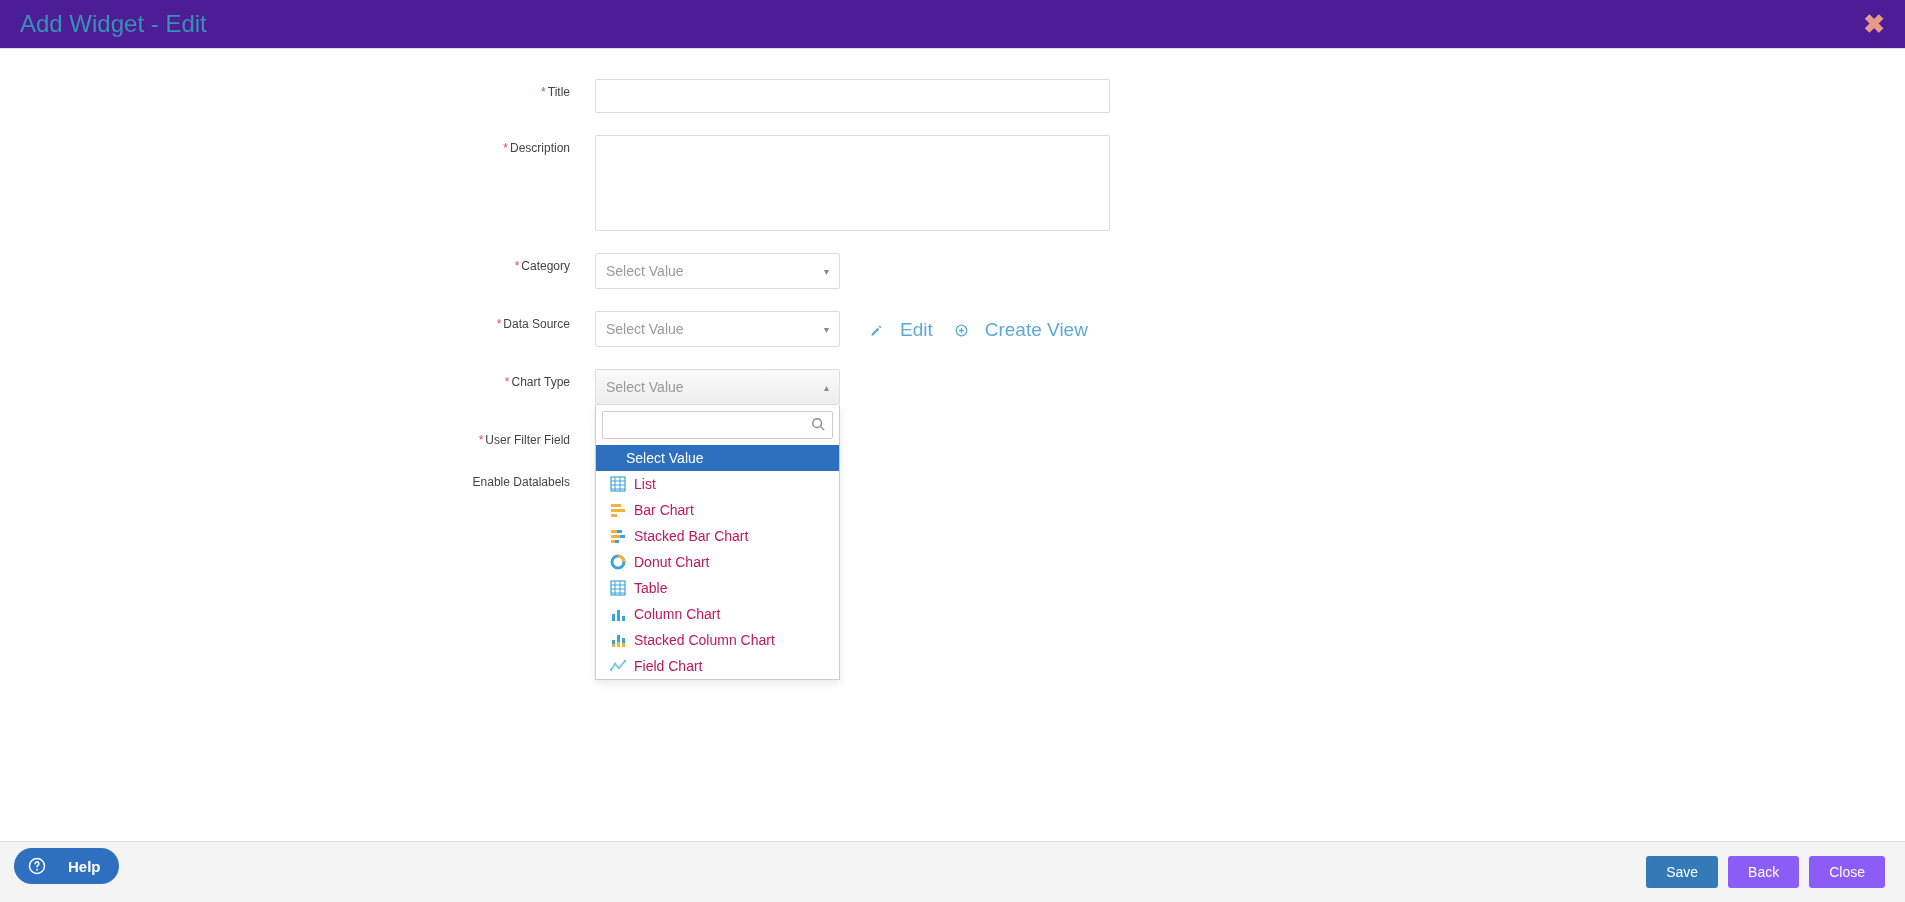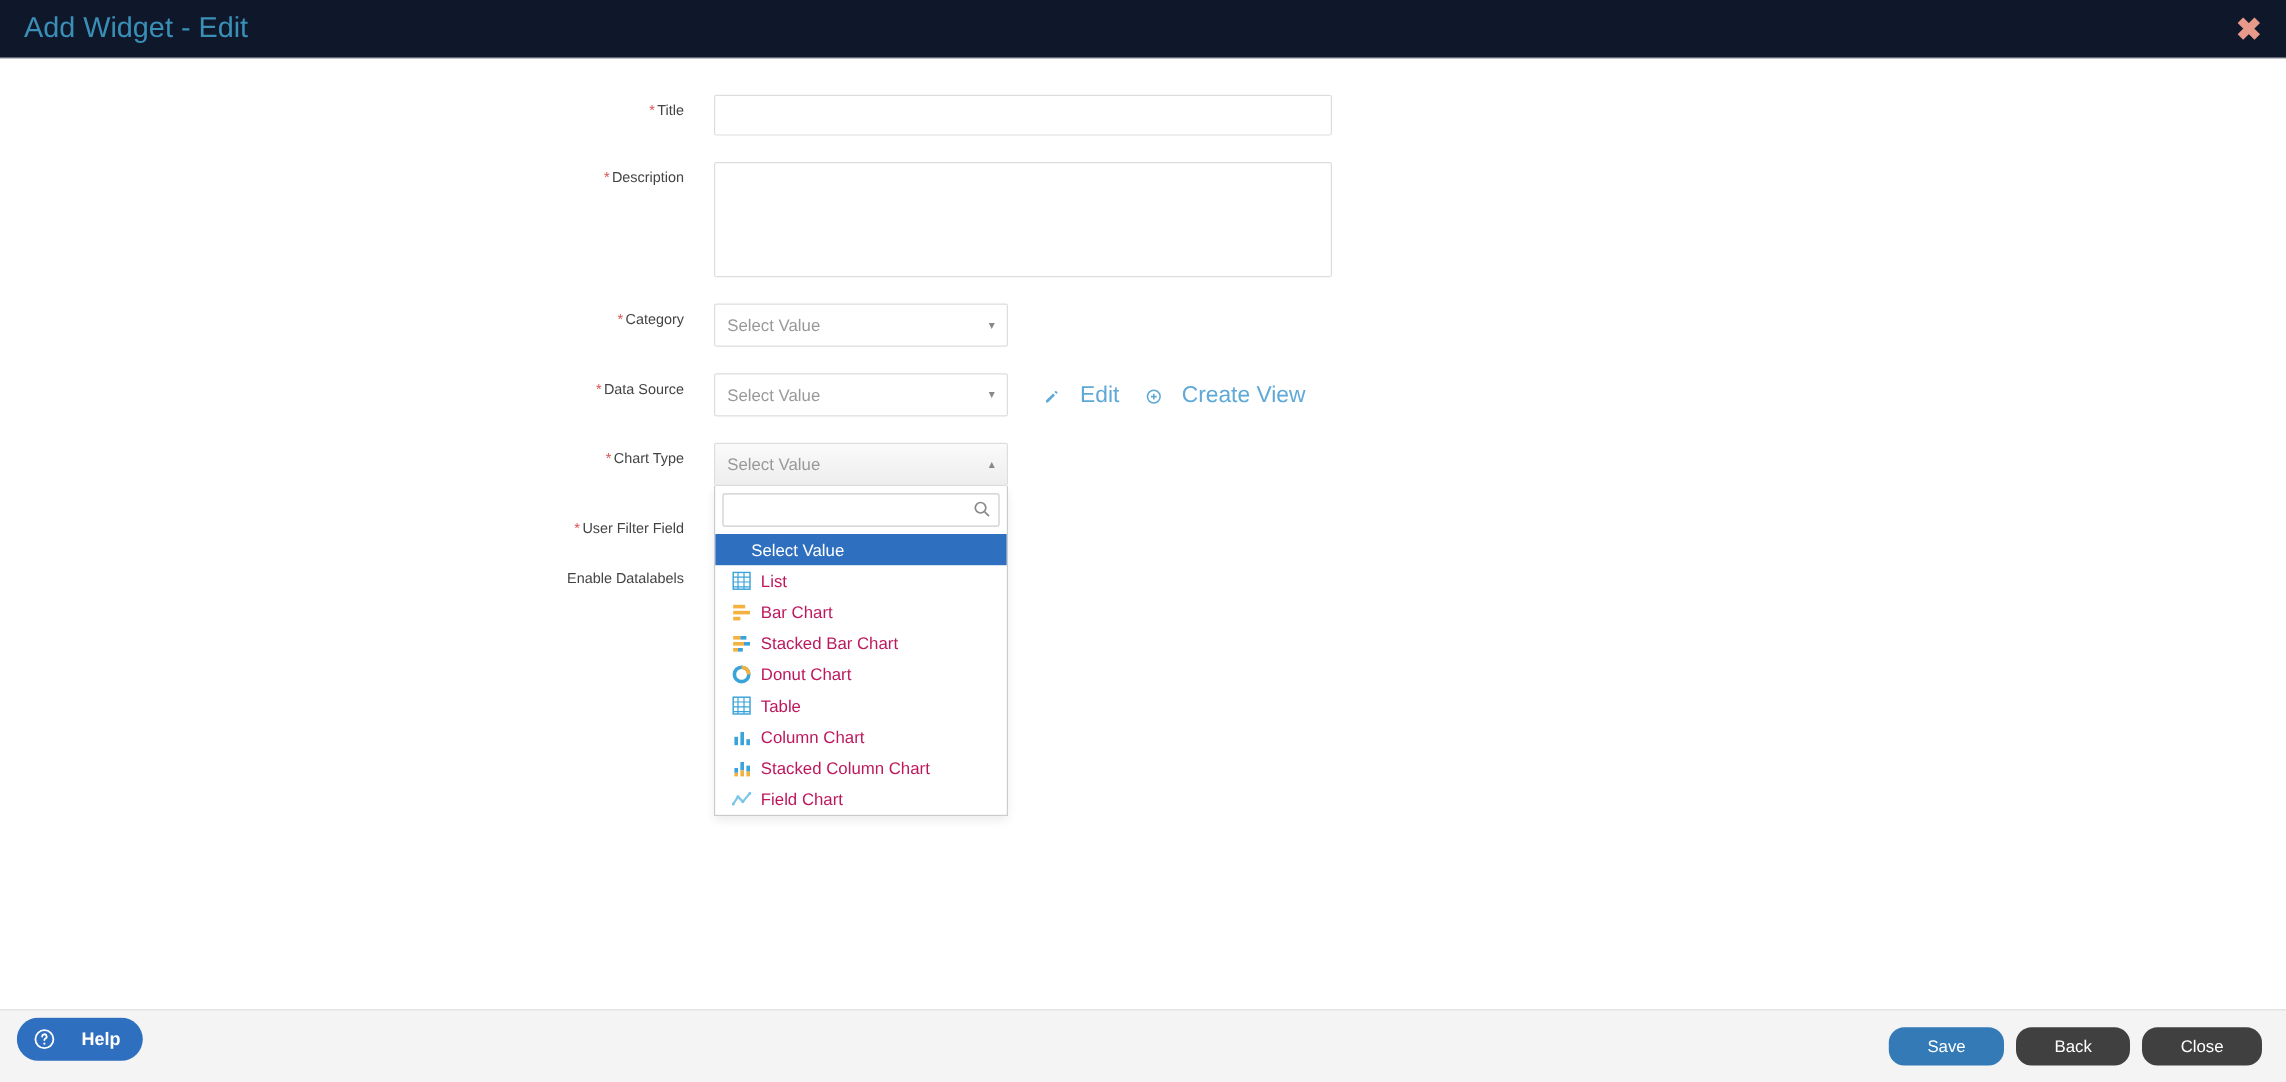--- a/index.html
+++ b/index.html
@@ -5,21 +5,21 @@
   * { box-sizing: border-box; }
   html, body {
     margin: 0; padding: 0;
     font-family: "Segoe UI", Arial, sans-serif;
     font-size: 14px;
     color: #555;
     background: #fff;
     height: 100%;
   }
   .header {
-    background: #0f172a;
+    background: #4c1d95;
     border-bottom: 1px solid #e0e0e0;
     padding: 10px 20px;
     display: flex;
     justify-content: space-between;
     align-items: center;
   }
   .header-title {
     color: #3a8fb7;
     font-size: 24px;
     font-weight: 400;
@@ -170,28 +170,28 @@
     bottom: 0; left: 0; right: 0;
     background: #f4f4f4;
     border-top: 1px solid #e0e0e0;
     padding: 14px 20px;
     display: flex;
     justify-content: flex-end;
     gap: 10px;
   }
   .btn {
     border: none;
-    border-radius: 13px;
-    padding: 8px 32px;
+    border-radius: 3px;
+    padding: 8px 20px;
     font-size: 14px;
     cursor: pointer;
     color: #fff;
   }
   .btn-primary { background: #337ab7; }
-  .btn-secondary { background: #404040; }
+  .btn-secondary { background: #8b5cf6; }
   .help-pill {
     position: fixed;
     left: 14px;
     bottom: 18px;
     background: #2f6fbf;
     color: #fff;
     border-radius: 22px;
     padding: 9px 18px 9px 14px;
     display: flex;
     align-items: center;

